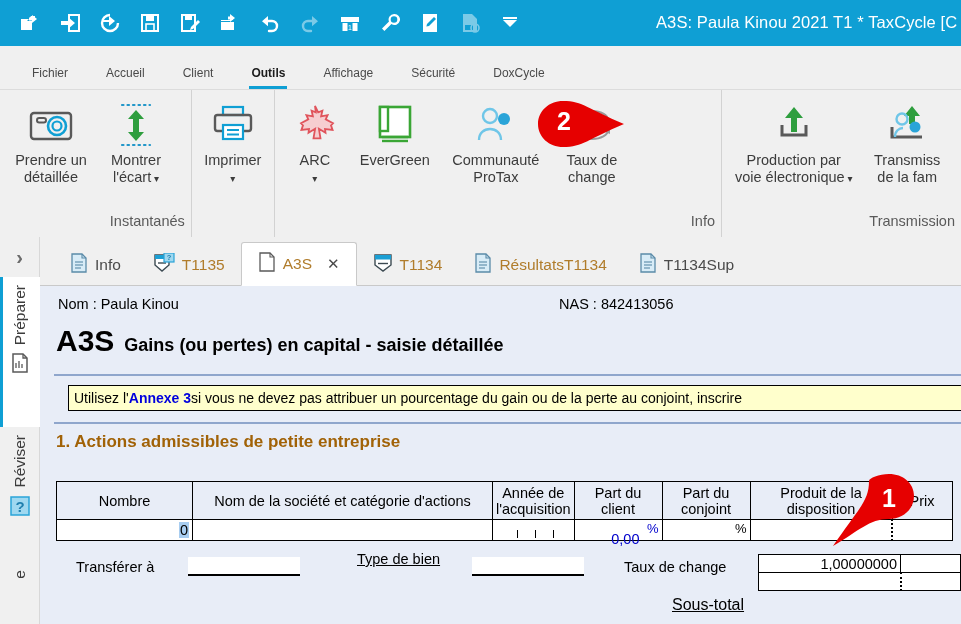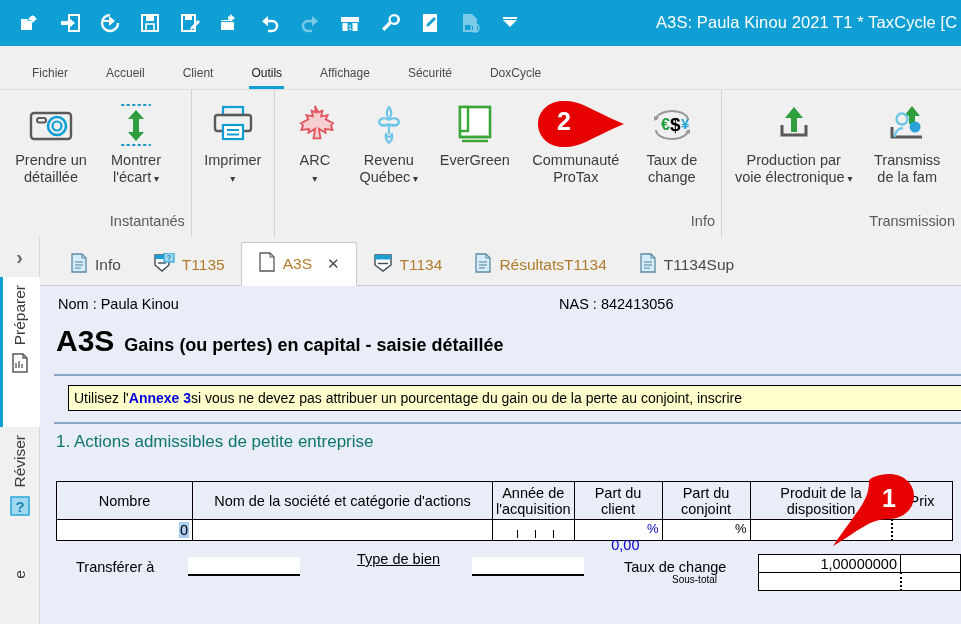--- a/index.html
+++ b/index.html
@@ -31,21 +31,21 @@
 
   
   .ribbon-tabs {
     height: 43px; background: #f0f0f0; display: flex; align-items: flex-end;
     padding-left: 13px; border-bottom: none;
   }
   .rtab {
     font-size: 12px; color: #4a4a4a; padding: 0 19px 9px 19px;
     cursor: pointer; position: relative; white-space: nowrap;
   }
-  .rtab.active { color: #1b1b1b; font-weight: normal; }
+  .rtab.active { color: #1b1b1b; font-weight: bold; }
   .rtab.active::after {
     content: ""; position: absolute; left: 17px; right: 17px; bottom: 0;
     height: 3px; background: #0f9fd4;
   }
 
   
   .ribbon {
     height: 148px; background: #f0f0f0; position: relative;
     border-top: 1px solid #dcdcdc; display: flex; align-items: stretch;
   }
@@ -146,57 +146,57 @@
   .f-note {
     position: absolute; left: 28px; top: 99px; right: -40px; height: 26px;
     background: #ffffcc; border: 1px solid #000; display: flex; align-items: center;
     padding: 0 5px; font-size: 14px; color: #000; white-space: nowrap; overflow: hidden;
   }
   .f-note b { color: #0000dd; font-weight: bold; }
   .f-rule2 {
     position: absolute; left: 14px; right: 0; top: 136px; height: 2px; background: #8fa6cc;
   }
   .f-sec {
-    position: absolute; left: 16px; top: 146px; font-size: 17px; font-weight: normal; color: #0f766e;
+    position: absolute; left: 16px; top: 146px; font-size: 17px; font-weight: bold; color: #a16207;
   }
 
   
   .tbl { position: absolute; left: 16px; top: 195px; border-collapse: collapse; }
   .tbl td, .tbl th {
     border: 1px solid #000; font-size: 14.5px; color: #000; font-weight: normal;
     padding: 0 3px; background: #e8edf7; vertical-align: middle;
   }
   .tbl th { text-align: center; line-height: 16px; height: 38px; }
   .tbl td.inp { background: #ffffff; height: 21px; text-align: right; }
   .tbl td.inp.blue { color: #0000cc; }
   .sel { background: #a8cdf0; padding: 0 1px; }
   .dotted-r { border-right: 2px dotted #000 !important; }
   .pctcell { position: relative; }
   .pctcell .pct { position: absolute; right: 3px; top: 1px; font-size: 13px; }
-  .pctcell .val { position: absolute; right: 22px; top: 17px; }
+  .pctcell .val { position: absolute; right: 22px; top: 11px; }
 
   
   .ticks { position: relative; }
   .ticks span {
     position: absolute; bottom: 2px; width: 1px; height: 8px; background: #000;
   }
 
   
   .f-transf { position: absolute; left: 36px; top: 273px; font-size: 14.5px; }
   .f-transf-box {
     position: absolute; left: 148px; top: 271px; width: 112px; height: 19px;
     background: #ffffff; border-bottom: 2px solid #000;
   }
   .f-typebien { position: absolute; left: 317px; top: 265px; font-size: 14.5px; text-decoration: underline; }
   .f-typebien-box {
     position: absolute; left: 432px; top: 271px; width: 112px; height: 19px;
     background: #ffffff; border-bottom: 2px solid #000;
   }
   .f-taux-lbl { position: absolute; left: 584px; top: 273px; font-size: 14.5px; }
-  .f-sous-lbl { position: absolute; left: 632px; top: 288px; font-size: 10px; }
+  .f-sous-lbl { position: absolute; left: 632px; top: 310px; font-size: 16px; text-decoration: underline; }
   .rate-tbl { position: absolute; left: 718px; top: 268px; border-collapse: collapse; }
   .rate-tbl td {
     border: 1px solid #000; background: #ffffff; height: 18px; font-size: 14.5px;
     text-align: right; padding: 0 3px; color: #000;
   }
 </style>
 </head>
 <body>
 
 <div id="app">
@@ -371,36 +371,20 @@
       <div class="rgroup-items">
         <div class="rbtn" style="width:68px">
           <span class="ricon">
             <svg width="44" height="44" viewBox="0 0 44 44">
               <path fill="#f6cdd0" stroke="#e0545c" stroke-width="1.8" d="M22 3l3.2 6.3 4.2-1.6-1.3 5.6 6.5-1.2-1.9 4.2 7.3 4-2 2.1 1.6 4.6-7.6-.9.5 3.7-6.6-4 1.6 9.5H22h-1.5l1.6-9.5-6.6 4 .5-3.7-7.6.9 1.6-4.6-2-2.1 7.3-4-1.9-4.2 6.5 1.2-1.3-5.6 4.2 1.6z"></path>
             </svg>
           </span>
           <span class="rlabel"><span>ARC</span><br><span class="caret">▾</span></span>
         </div>
 
-        <div class="rbtn" style="width:80px">
-          <span class="ricon">
-            <svg width="44" height="44" viewBox="0 0 44 44">
-              <g fill="none" stroke="#6fc6e8" stroke-width="2.2" stroke-linejoin="round">
-                <path d="M22 4c-3 4-3 8 0 12 3-4 3-8 0-12z"></path>
-                <path d="M22 17c-4-3-9-2-10 2 1 4 6 5 10 2"></path>
-                <path d="M22 17c4-3 9-2 10 2-1 4-6 5-10 2"></path>
-                <line x1="13" y1="22" x2="31" y2="22"></line>
-                <path d="M22 22v9"></path>
-                <path d="M22 40c-3-3-4-6-3-9 1 2 2 3 3 3 1 0 2-1 3-3 1 3 0 6-3 9z"></path>
-              </g>
-            </svg>
-          </span>
-          <span class="rlabel"><span>Revenu
-Québec</span><span class="caret"> ▾</span></span>
-        </div>
 
         <div class="rbtn" style="width:92px">
           <span class="ricon">
             <svg width="42" height="42" viewBox="0 0 42 42">
               <rect x="6" y="3" width="30" height="30" fill="#fff" stroke="#3aa635" stroke-width="2.6"></rect>
               <rect x="6" y="3" width="8" height="24" fill="#fff" stroke="#3aa635" stroke-width="2.4"></rect>
               <path d="M8 33h26" stroke="#3aa635" stroke-width="2.4"></path>
               <path d="M8 37h26" stroke="#3aa635" stroke-width="2.4"></path>
             </svg>
           </span>

